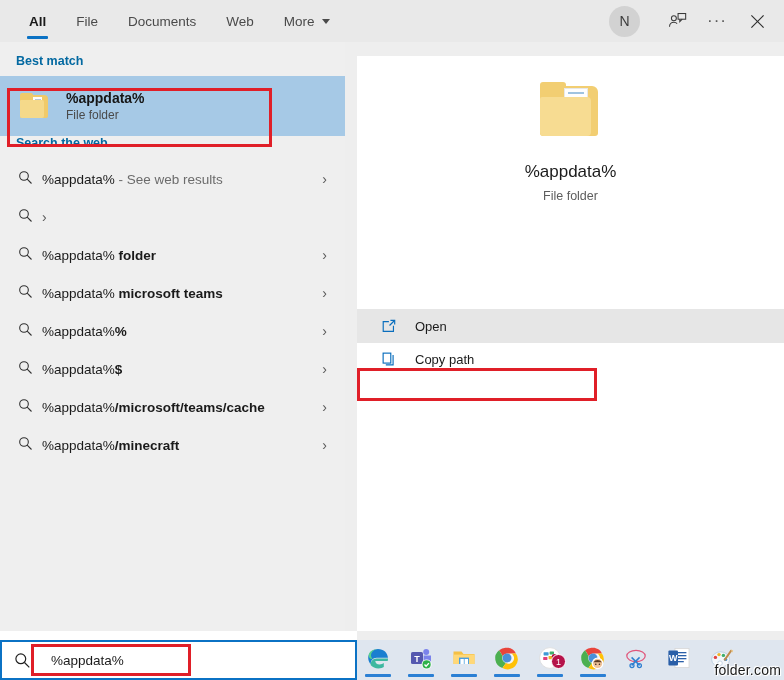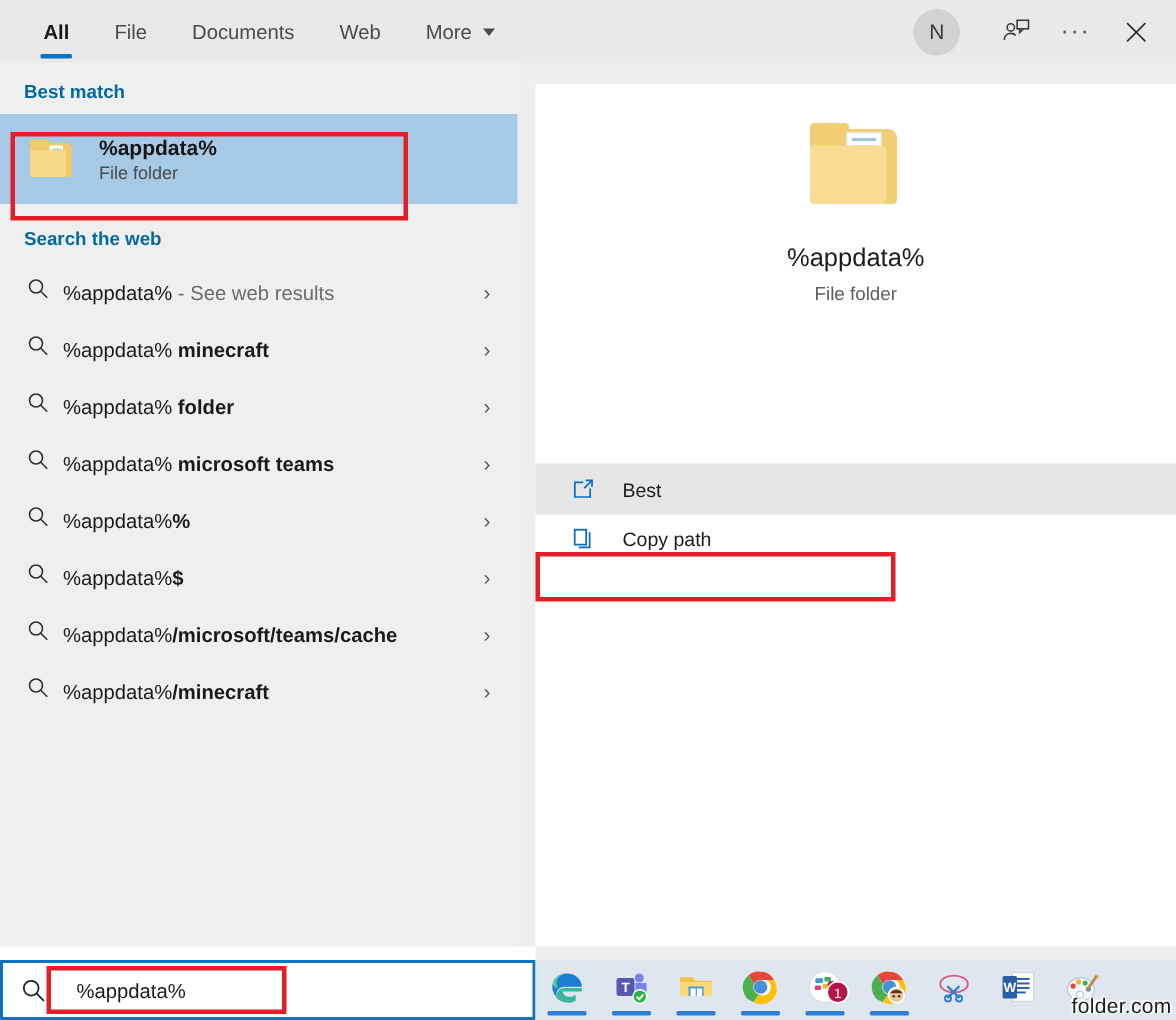--- a/index.html
+++ b/index.html
@@ -262,21 +262,21 @@
             <i></i>
           </div>
         <div class="front"></div>
       </div>
       <div class="bm-text">
         <div class="bm-title">%appdata%</div>
         <div class="bm-sub">File folder</div>
       </div>
     </div>
 
-    <div class="section-hdr" style="padding-top:16px">Search the web</div>
+    <div class="section-hdr" style="padding-top:0">Search the web</div>
 
     <div class="web-list">
 
       <div class="web-item">
         <span class="mag">
           <svg width="15" height="15" viewBox="0 0 16 16" fill="none" stroke="#2f2f2f" stroke-width="1.15">
             <circle cx="6.4" cy="6.4" r="4.6"></circle>
               <line x1="9.8" y1="9.8" x2="14.4" y2="14.4"></line>
           </svg>
         </span>
@@ -284,21 +284,20 @@
         <span class="chev">›</span>
       </div>
 
       <div class="web-item">
         <span class="mag">
           <svg width="15" height="15" viewBox="0 0 16 16" fill="none" stroke="#2f2f2f" stroke-width="1.15">
             <circle cx="6.4" cy="6.4" r="4.6"></circle>
               <line x1="9.8" y1="9.8" x2="14.4" y2="14.4"></line>
           </svg>
         </span>
-        <span class="web-label"><span class="plain">%appdata% </span><span>minecraft</span></span>
         <span class="chev">›</span>
       </div>
 
       <div class="web-item">
         <span class="mag">
           <svg width="15" height="15" viewBox="0 0 16 16" fill="none" stroke="#2f2f2f" stroke-width="1.15">
             <circle cx="6.4" cy="6.4" r="4.6"></circle>
               <line x1="9.8" y1="9.8" x2="14.4" y2="14.4"></line>
           </svg>
         </span>
@@ -392,21 +391,21 @@
     <div class="actions">
 
       <div class="action-row sel">
         <span class="act-icon">
           <svg width="16" height="16" viewBox="0 0 18 18" fill="none" stroke="#0a6ebd" stroke-width="1.3">
             <path d="M14 8.6V15H2.5V4h6.4"></path>
             <path d="M10.6 2.6H15.4V7.4"></path>
             <line x1="15.2" y1="2.8" x2="9.6" y2="8.4"></line>
           </svg>
         </span>
-        <span>Best</span>
+        <span>Open</span>
       </div>
 
 
       <div class="action-row">
         <span class="act-icon">
           <svg width="16" height="16" viewBox="0 0 18 18" fill="none" stroke="#0a6ebd" stroke-width="1.3">
             <rect x="2.4" y="2.4" width="8.6" height="11.2"></rect>
             <path d="M5.4 15.6h8.2V4.4"></path>
           </svg>
         </span>

